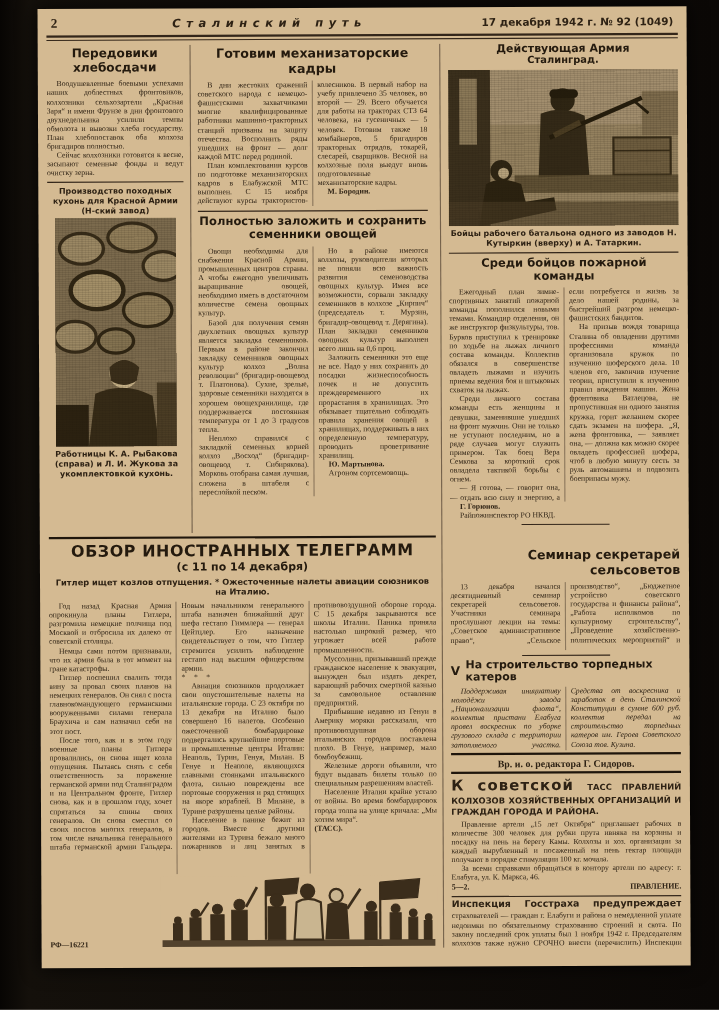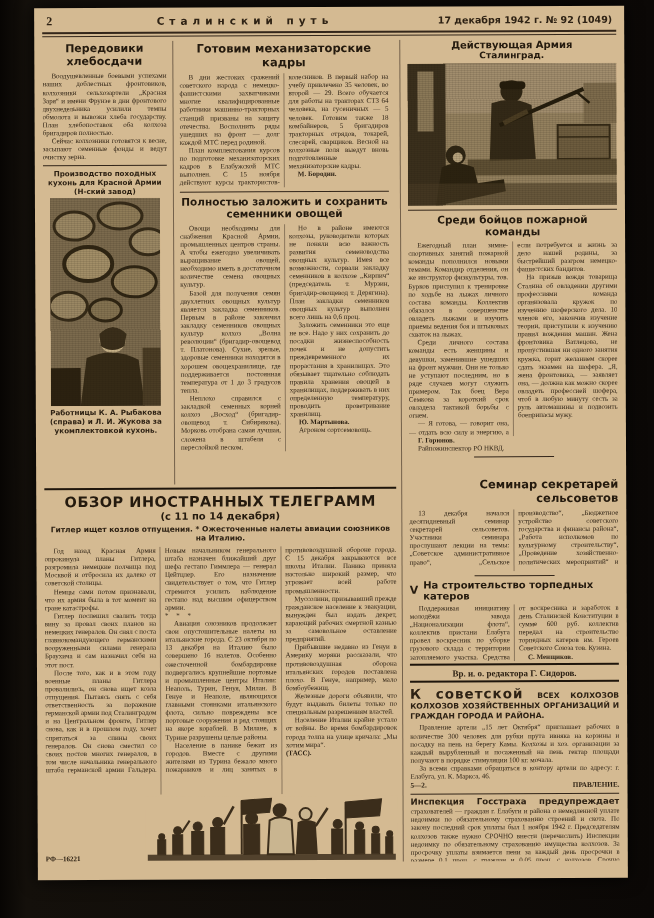--- a/index.html
+++ b/index.html
@@ -17,21 +17,21 @@
       linear-gradient(160deg,#d9c09a 0%,#d4b audit 0,#d4b98f 45%,#cfb288 100%);
     background-color:#d4ba92;
     color:#2e2214;
     transform:rotate(-0.25deg);
     box-shadow:0 0 18px rgba(0,0,0,.8);
     padding:4px 8px;box-sizing:border-box;
   }
   
   .hdr{display:flex;align-items:baseline;justify-content:space-between;padding:2px 4px 3px 4px;}
   .hdr .pn{font-weight:bold;font-size:12px;}
-  .hdr .mast{font-family:"DejaVu Sans",sans-serif;font-weight:bold;font-size:10.5px;letter-spacing:5px;}
+  .hdr .mast{font-family:"DejaVu Sans",sans-serif;font-weight:bold;font-size:10.5px;letter-spacing:5px;font-style:italic;}
   .hdr .date{font-family:"DejaVu Sans",sans-serif;font-weight:bold;font-size:9.5px;text-align:center;}
   .ruled{border-top:2px solid #33261a;border-bottom:1px solid #33261a;height:2px;margin:0 0 4px 0;}
   
   .main{display:flex;height:822px;overflow:hidden;}
   .left-main{width:352px;display:flex;flex-direction:column;}
   .topcols{display:flex;height:444px;overflow:hidden;}
   .c1{width:124px;padding-right:6px;border-right:1px solid rgba(51,38,26,.6);overflow:hidden;}
   .c2{flex:1;padding:0 6px;overflow:hidden;}
   .c3{flex:1;border-left:1px solid rgba(51,38,26,.6);margin-left:5px;padding-left:7px;overflow:hidden;}
   
@@ -220,20 +220,21 @@
           <line x1="92" y1="62" x2="176" y2="26" stroke="#241c0c" stroke-width="4"></line>
           <line x1="168" y1="28" x2="182" y2="40" stroke="#241c0c" stroke-width="2.5"></line>
           <path d="M96 60 L120 48" stroke="#4a3c22" stroke-width="5"></path>
           <rect x="60" y="96" width="152" height="16" fill="#55472c" opacity="0.85"></rect>
           <circle cx="48" cy="92" r="10" fill="#2e2513"></circle>
           <circle cx="50" cy="94" r="5" fill="#b6a27c"></circle>
           <path d="M28 142 L34 104 Q48 96 66 104 L70 120 L96 116 L98 128 L30 142 Z" fill="#2b2210"></path>
           <rect x="0" y="120" width="212" height="22" fill="#4a3c24" opacity="0.6"></rect>
         </svg>
       </div>
+      <div class="caption">Бойцы рабочего батальона одного из заводов Н. Кутыркин (вверху) и А. Татаркин.</div>
 
       <div class="rule-full"></div>
       <h2 class="t-fire">Среди бойцов пожарной команды</h2>
       <div class="cols2" style="max-height:196px;overflow:hidden;">
         <p>Ежегодный план зимне-спортивных занятий пожарной команды пополнился новыми темами. Командир отделения, он же инструктор физкультуры, тов. Бурков приступил к тренировке по ходьбе на лыжах личного состава команды. Коллектив обязался в совершенстве овладеть лыжами и изучить приемы ведения боя и штыковых схваток на лыжах.</p>
         <p>Среди личного состава команды есть женщины и девушки, заменившие ушедших на фронт мужчин. Они не только не уступают последним, но в ряде случаев могут служить примером. Так боец Вера Семкова за короткий срок овладела тактикой борьбы с огнем.</p>
         <p>— Я готова, — говорит она, — отдать всю силу и энергию, а если потребуется и жизнь за дело нашей родины, за быстрейший разгром немецко-фашистских бандитов.</p>
         <p>На призыв вождя товарища Сталина об овладении другими профессиями команда организовала кружок по изучению шоферского дела. 10 членов его, закончив изучение теории, приступили к изучению правил вождения машин. Жена фронтовика Ватлецова, не пропустившая ни одного занятия кружка, горит желанием скорее сдать экзамен на шофера. „Я, жена фронтовика, — заявляет она, — должна как можно скорее овладеть профессией шофера, чтоб в любую минуту сесть за руль автомашины и подвозить боеприпасы мужу.</p>
       </div>
       <p class="sig">Г. Горюнов.</p>
@@ -243,33 +244,33 @@
       <h2 class="t-sem">Семинар секретарей сельсоветов</h2>
       <div class="cols2" style="max-height:62px;overflow:hidden;">
         <p>13 декабря начался десятидневный семинар секретарей сельсоветов. Участники семинара прослушают лекции на темы: „Советское административное право“, „Сельское производство“, „Бюджетное устройство советского государства и финансы района“, „Работа исполкомов по культурному строительству“, „Проведение хозяйственно-политических мероприятий“ и другие. Будут проведены доклады о международном положении и текущем моменте.</p>
       </div>
 
       <div class="rule-short"></div>
       <h2 class="t-boats">
         <span class="check">V</span>
         <span>На строительство торпедных катеров</span>
       </h2>
-      <div class="cols2" style="max-height:58px;overflow:hidden;">
+      <div class="cols2" style="max-height:58px;overflow:hidden;font-style:italic;">
         <p>Поддерживая инициативу молодёжи завода „Национализации флота“, коллектив пристани Елабуга провел воскресник по уборке грузового склада с территории затопляемого участка. Средства от воскресника и заработок в день Сталинской Конституции в сумме 600 руб. коллектив передал на строительство торпедных катеров им. Героев Советского Союза тов. Кузина.</p>
         <p class="sig">С. Менщиков.</p>
       </div>
 
       <div class="rule-heavy"></div>
       <div class="editor-line">Вр. и. о. редактора Г. Сидоров.</div>
       <div class="rule-heavy"></div>
 
       <div>
         <div class="notice-head">
           <span class="big">К советской</span>
-          <span class="caps">ВСЕХ КОЛХОЗОВ КОЛХОЗОВ ХОЗЯЙСТВЕННЫХ ОРГАНИЗАЦИЙ И ГРАЖДАН ГОРОДА И РАЙОНА.</span>
+          <span class="caps">ТАСС ПРАВЛЕНИЙ КОЛХОЗОВ ХОЗЯЙСТВЕННЫХ ОРГАНИЗАЦИЙ И ГРАЖДАН ГОРОДА И РАЙОНА.</span>
         </div>
         <p class="smallp">Правление артели „15 лет Октября“ приглашает рабочих в количестве 300 человек для рубки прута ивняка на корзины и посадку на пень на берегу Камы. Колхозы и хоз. организации за каждый вырубленный и посаженный на пень гектар площади получают в порядке стимуляции 100 кг. мочала.</p>
         <p class="smallp">За всеми справками обращаться в контору артели по адресу: г. Елабуга, ул. К. Маркса, 46.</p>
         <div class="numline">
           <span>5—2.</span>
           <span>ПРАВЛЕНИЕ.</span>
         </div>
       </div>
 
       <div class="rule-full"></div>

